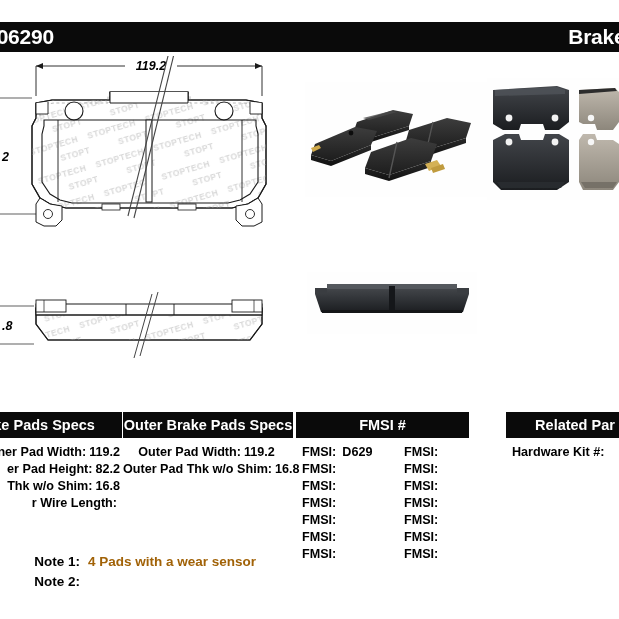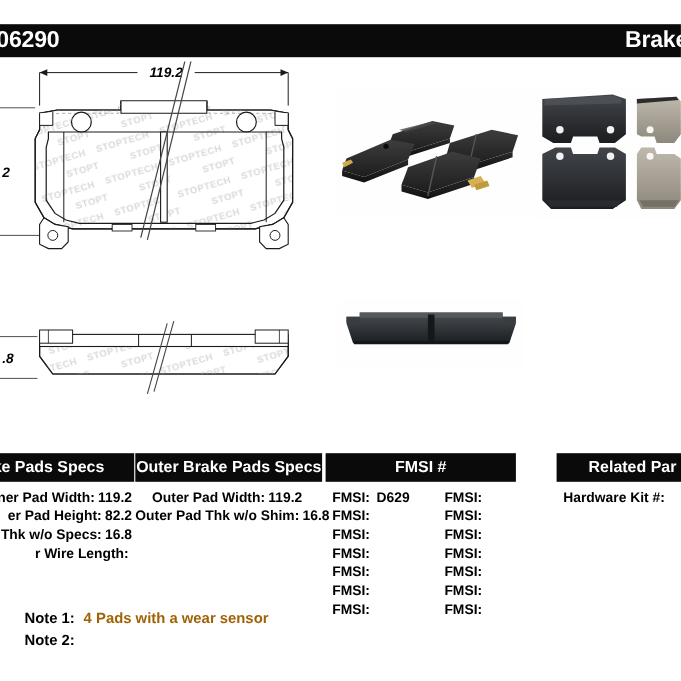--- a/index.html
+++ b/index.html
@@ -62,21 +62,21 @@
   #fmsi-col-b{position:absolute;left:404px;top:6px;font-size:12.6px;font-weight:bold;line-height:17px;}
   .fmsi-row{white-space:nowrap;}
   .fmsi-val{padding-left:6px;}
 
   #related-col{position:absolute;left:512px;top:6px;font-size:12.6px;font-weight:bold;line-height:17px;text-align:center;}
 
   
   .vsep{position:absolute;top:0;width:2px;height:26px;background:#fff;}
 
   
-  .notes{position:absolute;left:4px;top:552px;width:527px;font-size:13.5px;font-weight:bold;line-height:20px;}
+  .notes{position:absolute;left:16px;top:552px;width:527px;font-size:13.5px;font-weight:bold;line-height:20px;}
   .note-line{display:flex;align-items:baseline;white-space:nowrap;}
   .note-label{width:68px;margin-left:-4px;text-align:right;padding-right:8px;}
   .note-text{}
   #note1-text{color:#a16207;}
 </style>
 </head>
 <body>
 
 <div class="page">
 
@@ -315,21 +315,21 @@
     <div class="tbody">
 
       <div class="spec-list" id="spec-inner">
         <div class="spec-row">
           <span>ner Pad Width:</span><span class="spec-val">119.2</span>
         </div>
         <div class="spec-row">
           <span>er Pad Height:</span><span class="spec-val">82.2</span>
         </div>
         <div class="spec-row">
-          <span>Thk w/o Specs:</span><span class="spec-val">16.8</span>
+          <span>Thk w/o Shim:</span><span class="spec-val">16.8</span>
         </div>
         <div class="spec-row">
           <span>r Wire Length:</span><span class="spec-val"></span>
         </div>
       </div>
 
       <div class="spec-list" id="spec-outer">
         <div class="spec-row">
           <span>Outer Pad Width:</span><span class="spec-val">119.2</span>
         </div>

